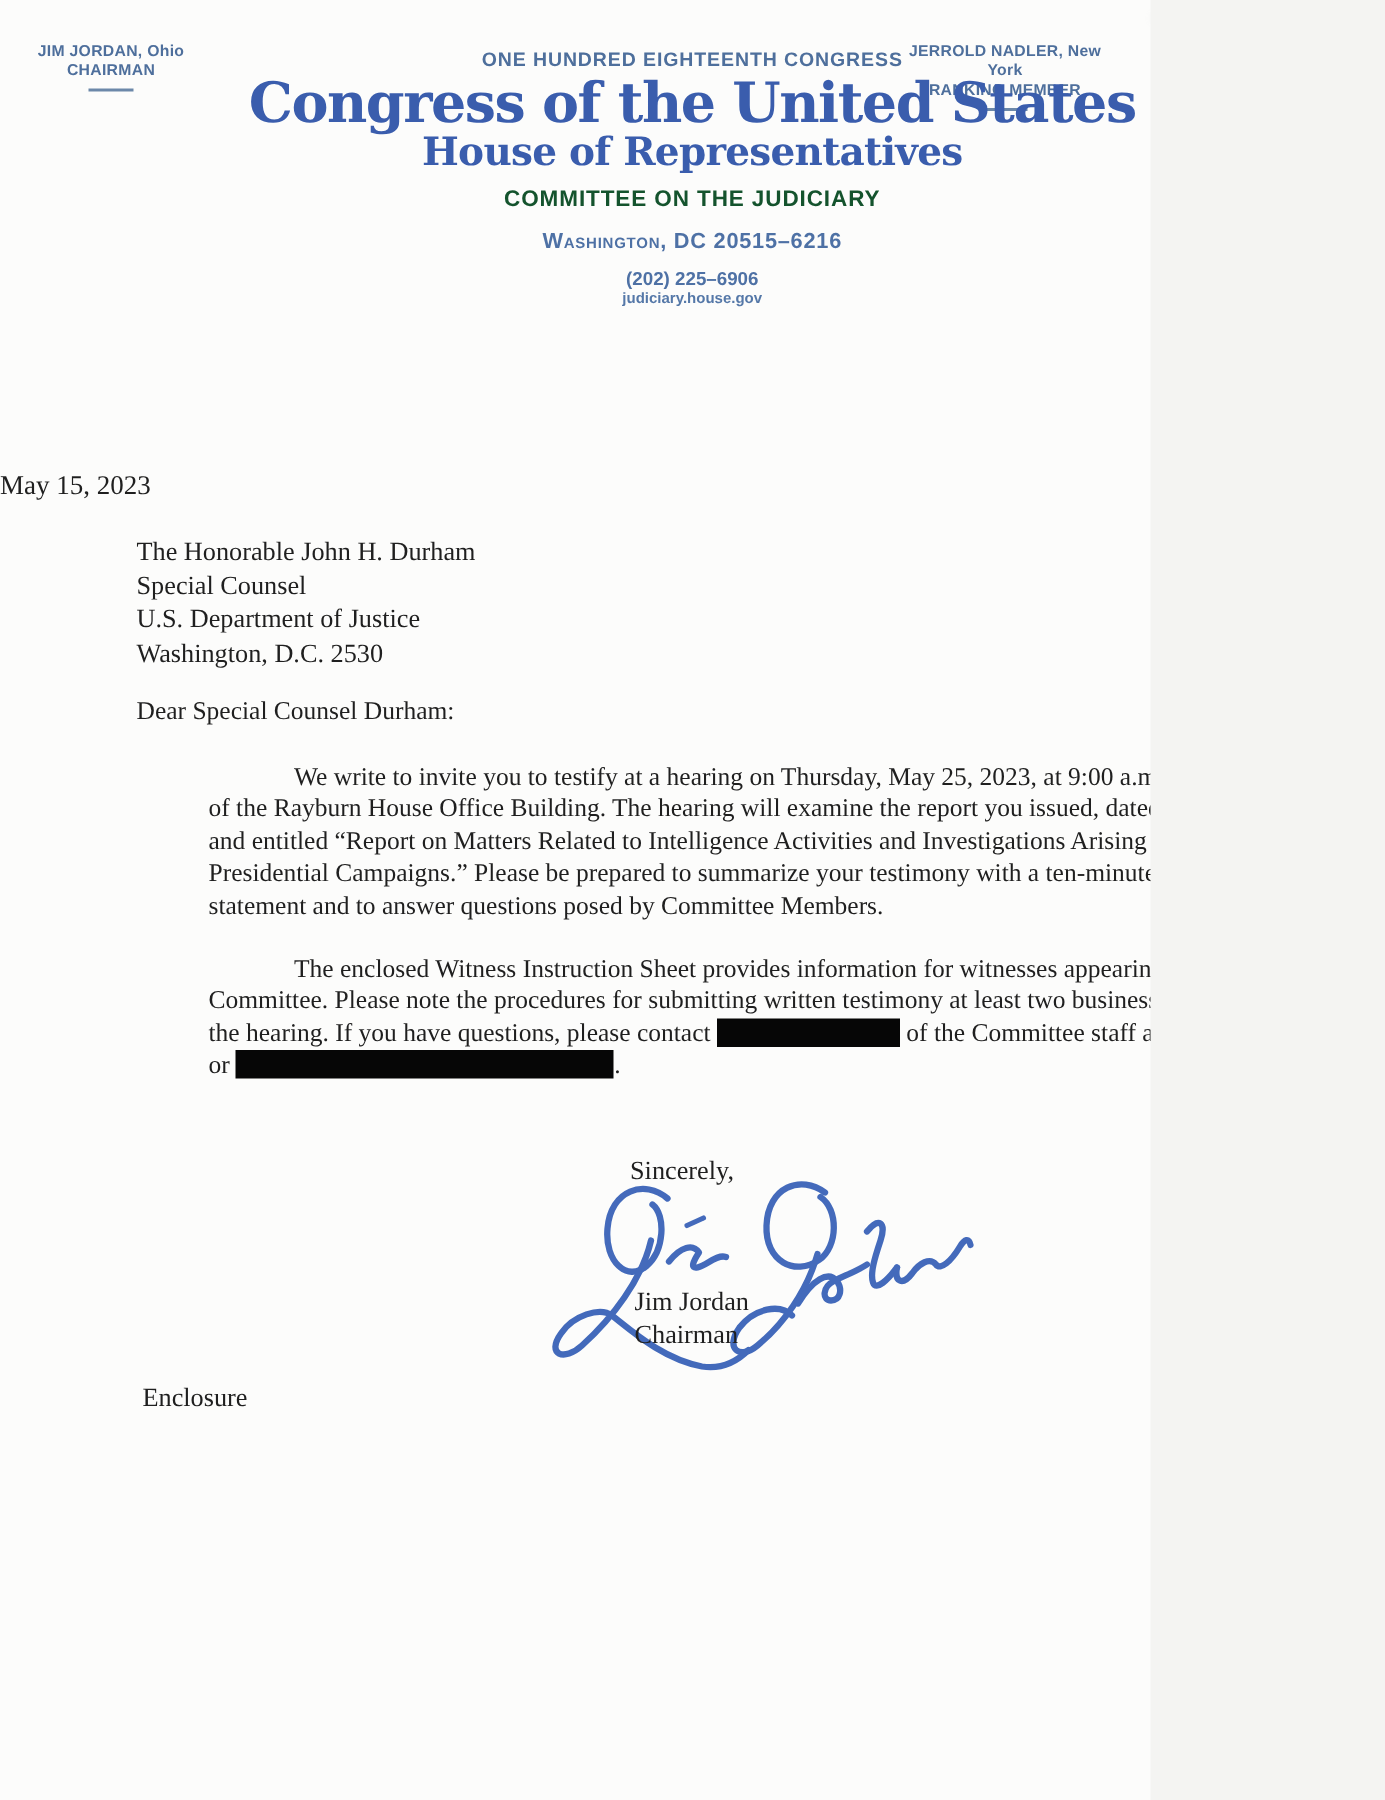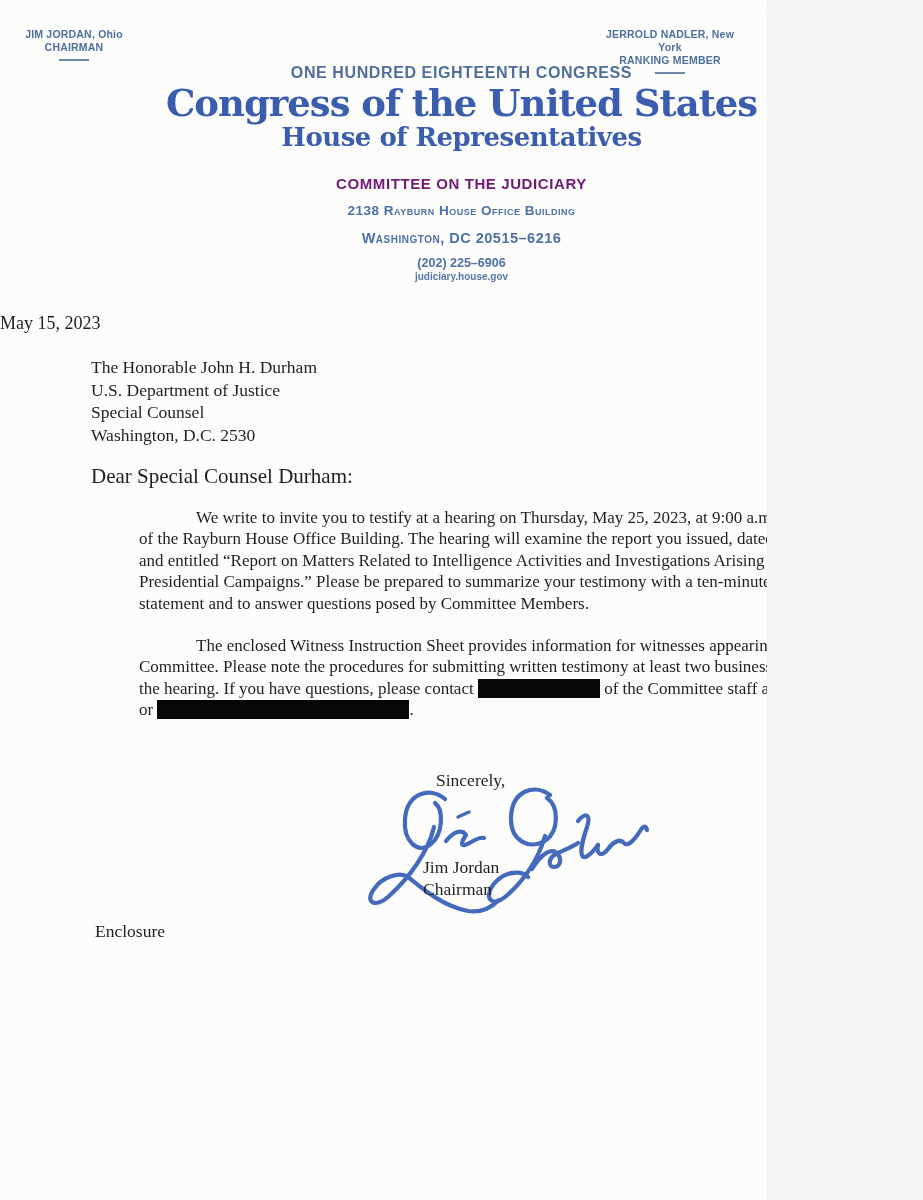--- a/index.html
+++ b/index.html
@@ -26,40 +26,40 @@
   .corner-left{left:14px;width:120px;}
   .corner-right{right:22px;width:150px;text-align:center;}
   .corner .rule{
     width:30px;height:2px;background:#6c88a9;margin:5px auto 0 auto;
   }
   
   .letterhead{
     position:absolute;left:0;top:0;width:923px;text-align:center;
   }
   .congress-session{
-    padding-top:64px;
-    font-family:"Liberation Sans", sans-serif;font-weight:bold;
-    font-size:16px;letter-spacing:.6px;color:#4e6f9c;
+    padding-top:32px;
+    font-family:"Liberation Sans", sans-serif;font-weight:bold;
+    font-size:13px;letter-spacing:.6px;color:#4e6f9c;
   }
   .org1{
     margin-top:1px;
     font-family:"DejaVu Serif", serif;font-weight:bold;
     font-size:37px;line-height:40px;letter-spacing:-1px;
     color:#3a5dad;
   }
   .org2{
     margin-top:0px;
     font-family:"DejaVu Serif", serif;font-weight:bold;
     font-size:26px;line-height:29px;letter-spacing:-.5px;
     color:#3a5dad;
   }
   .committee{
-    margin-top:23px;
-    font-family:"Liberation Sans", sans-serif;font-weight:bold;
-    font-size:15px;letter-spacing:.6px;color:#701a75;
+    margin-top:7px;
+    font-family:"Liberation Sans", sans-serif;font-weight:bold;
+    font-size:15px;letter-spacing:.6px;color:#14532d;
   }
   .addr1{
     margin-top:11px;
     font-family:"Liberation Sans", sans-serif;font-weight:bold;
     font-variant:small-caps;font-size:13.5px;letter-spacing:.5px;color:#4e71a5;
   }
   .addr2{
     margin-top:12px;
     font-family:"Liberation Sans", sans-serif;font-weight:bold;
     font-variant:small-caps;font-size:14.5px;letter-spacing:.5px;color:#4e71a5;
@@ -78,37 +78,37 @@
   .date{
     position:absolute;left:0;top:313px;width:923px;text-align:left;
     font-size:18px;color:#1f1f1f;
   }
   .recipient{
     position:absolute;left:91px;top:356px;
     font-size:17.5px;line-height:22.5px;color:#1f1f1f;
   }
   .salutation{
     position:absolute;left:91px;top:464px;
-    font-size:21px;color:#1f1f1f;
+    font-size:17px;color:#1f1f1f;
   }
   .body-text{
     position:absolute;left:91px;top:507px;width:748px;
     font-size:17px;line-height:21.4px;color:#1f1f1f;margin-left:48px;
   }
   .body-text p{margin:0;text-indent:57px;}
   .body-text p + p{margin-top:21px;}
   .redact{
     display:inline-block;height:19px;background:#060606;
     vertical-align:-4px;
   }
   .redact.r1{width:122px;}
   .redact.r2{width:252px;}
   
   .closing{
-    position:absolute;left:420px;top:770px;font-size:17.5px;color:#1f1f1f;margin-left:16px;
+    position:absolute;left:420px;top:770px;font-size:17.5px;color:#1f1f1f;
   }
   .signature-svg{
     position:absolute;left:350px;top:781px;width:310px;height:140px;
     pointer-events:none;
   }
   .signer-name{
     position:absolute;left:423px;top:857px;font-size:17.5px;color:#1f1f1f;
   }
   .signer-title{
     position:absolute;left:423px;top:879px;font-size:17.5px;color:#1f1f1f;
@@ -140,32 +140,31 @@
     <div>JERROLD NADLER, New York</div>
     <div>RANKING MEMBER</div>
     <div class="rule"></div>
   </div>
 
   <div class="letterhead">
     <div class="congress-session">ONE HUNDRED EIGHTEENTH CONGRESS</div>
     <div class="org1">Congress of the United States</div>
     <div class="org2">House of Representatives</div>
     <div class="committee">COMMITTEE ON THE JUDICIARY</div>
-    <div class="addr1">2138 Rayburn House Office Building</div>
     <div class="addr2">Washington, DC 20515–6216</div>
     <div class="phone">(202) 225–6906</div>
     <div class="website">judiciary.house.gov</div>
   </div>
 
   <div class="date">May 15, 2023</div>
 
   <div class="recipient">
     <div>The Honorable John H. Durham</div>
+    <div>Special Counsel</div>
     <div>U.S. Department of Justice</div>
-    <div>Special Counsel</div>
     <div>Washington, D.C. 2530</div>
   </div>
 
   <div class="salutation">Dear Special Counsel Durham:</div>
 
   <div class="body-text">
     <p>We write to invite you to testify at a hearing on Thursday, May 25, 2023, at 9:00 a.m. in room 2141 of the Rayburn House Office Building. The hearing will examine the report you issued, dated May 12, 2023, and entitled “Report on Matters Related to Intelligence Activities and Investigations Arising Out of the 2016 Presidential Campaigns.” Please be prepared to summarize your testimony with a ten-minute opening statement and to answer questions posed by Committee Members.</p>
     <p><span>The enclosed Witness Instruction Sheet provides information for witnesses appearing before the Committee. Please note the procedures for submitting written testimony at least two business days prior to the hearing. If you have questions, please contact </span><span class="redact r1"></span><span> of the Committee staff at (202) 225-6906 or </span><span class="redact r2"></span><span>.</span></p>
   </div>
 

